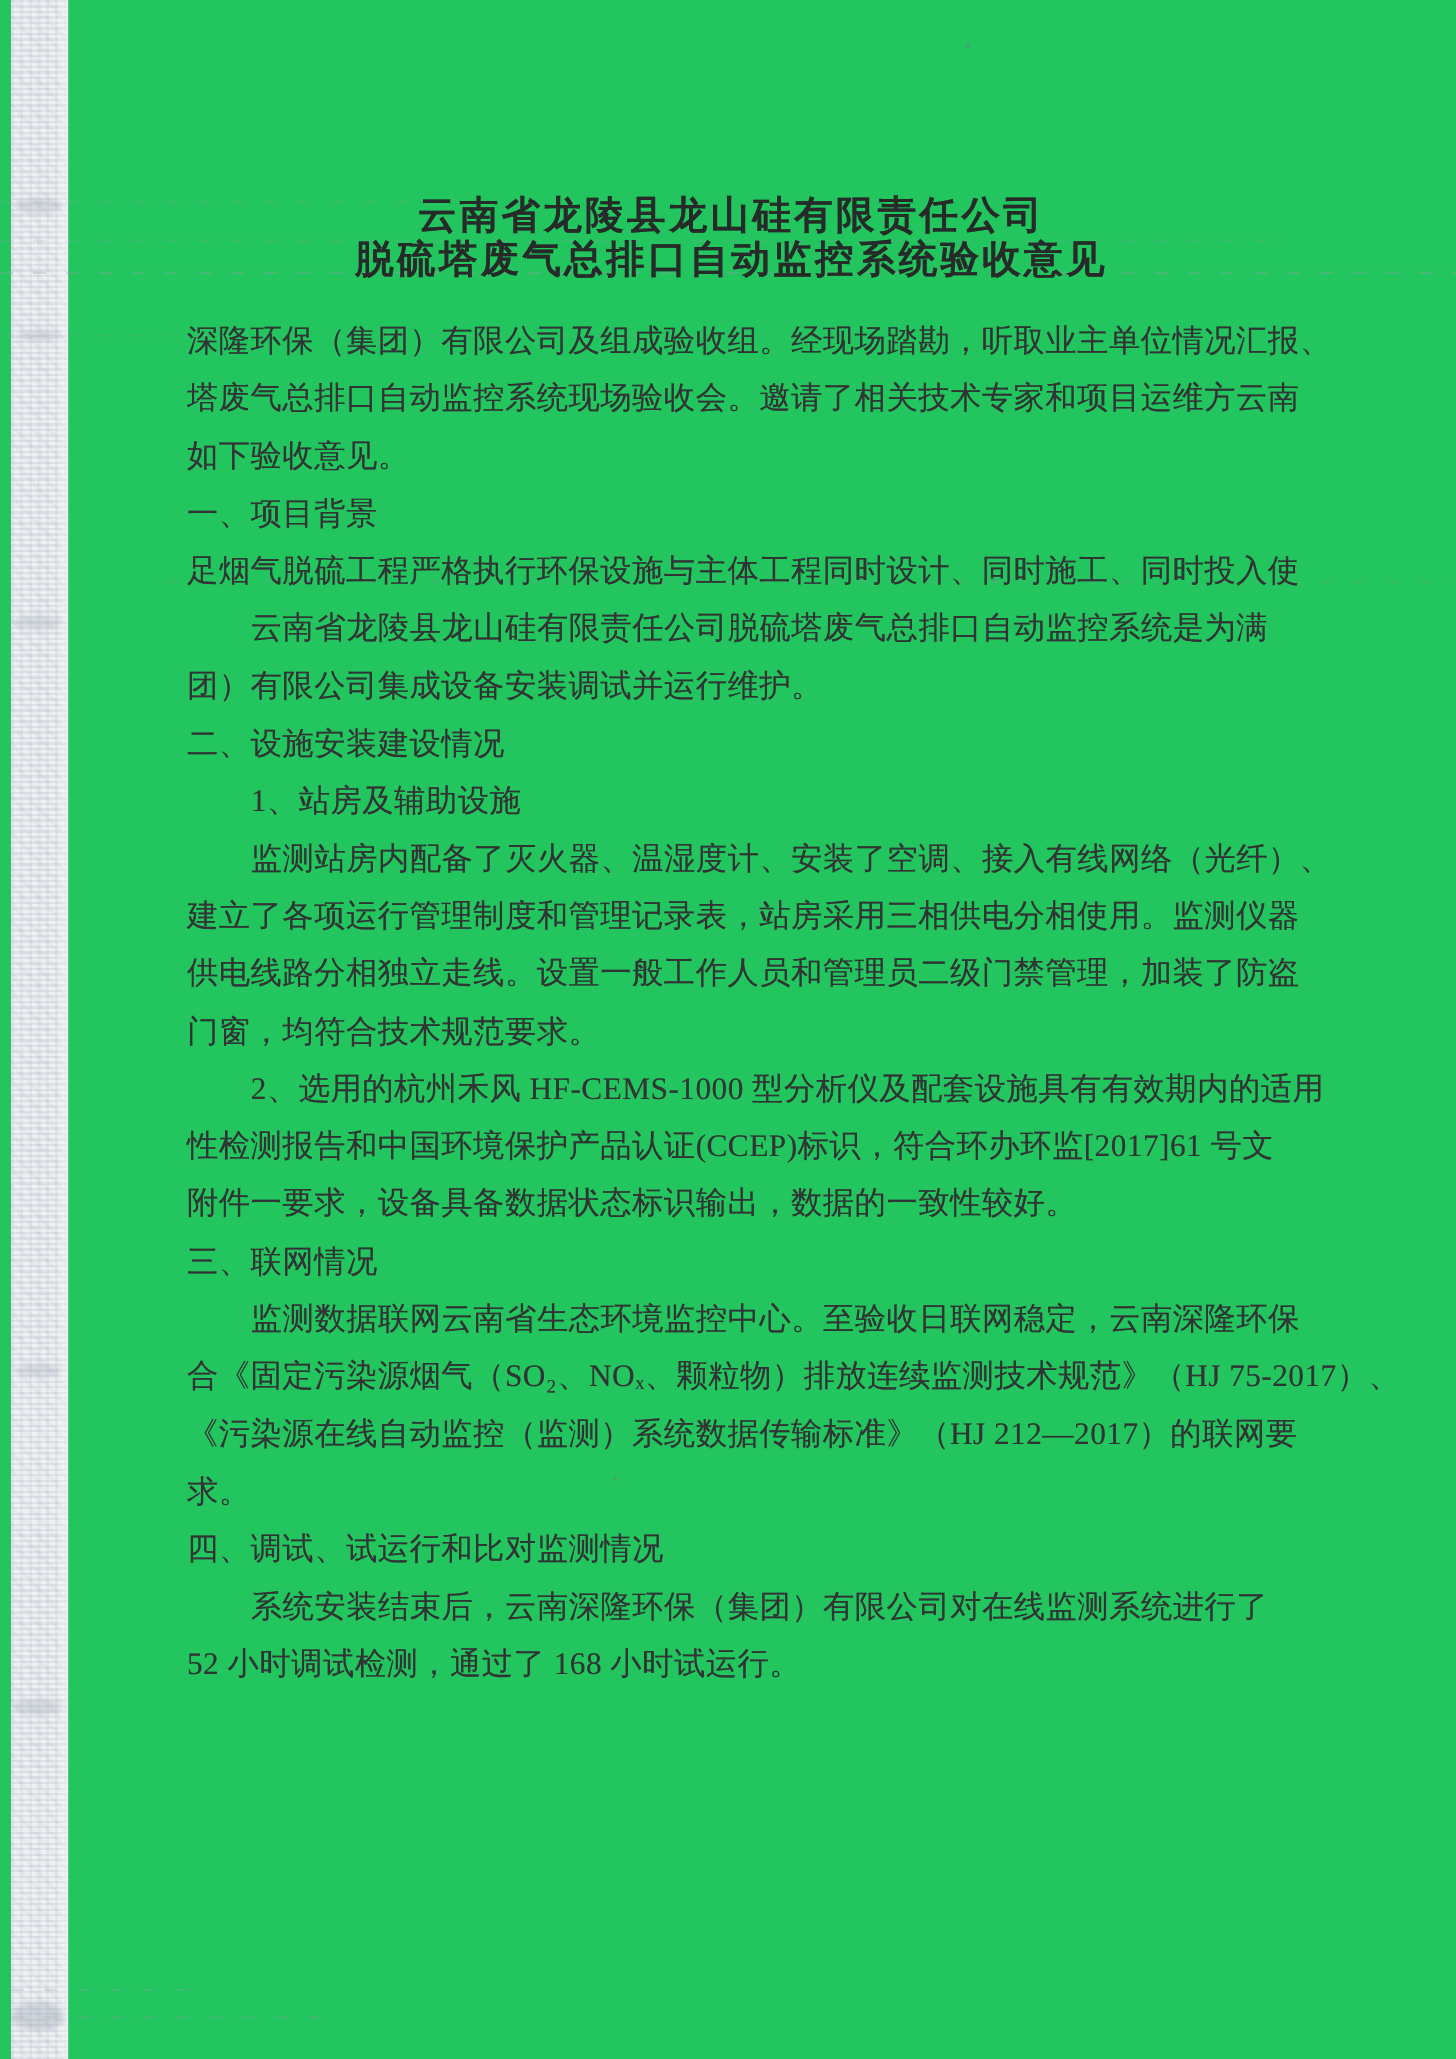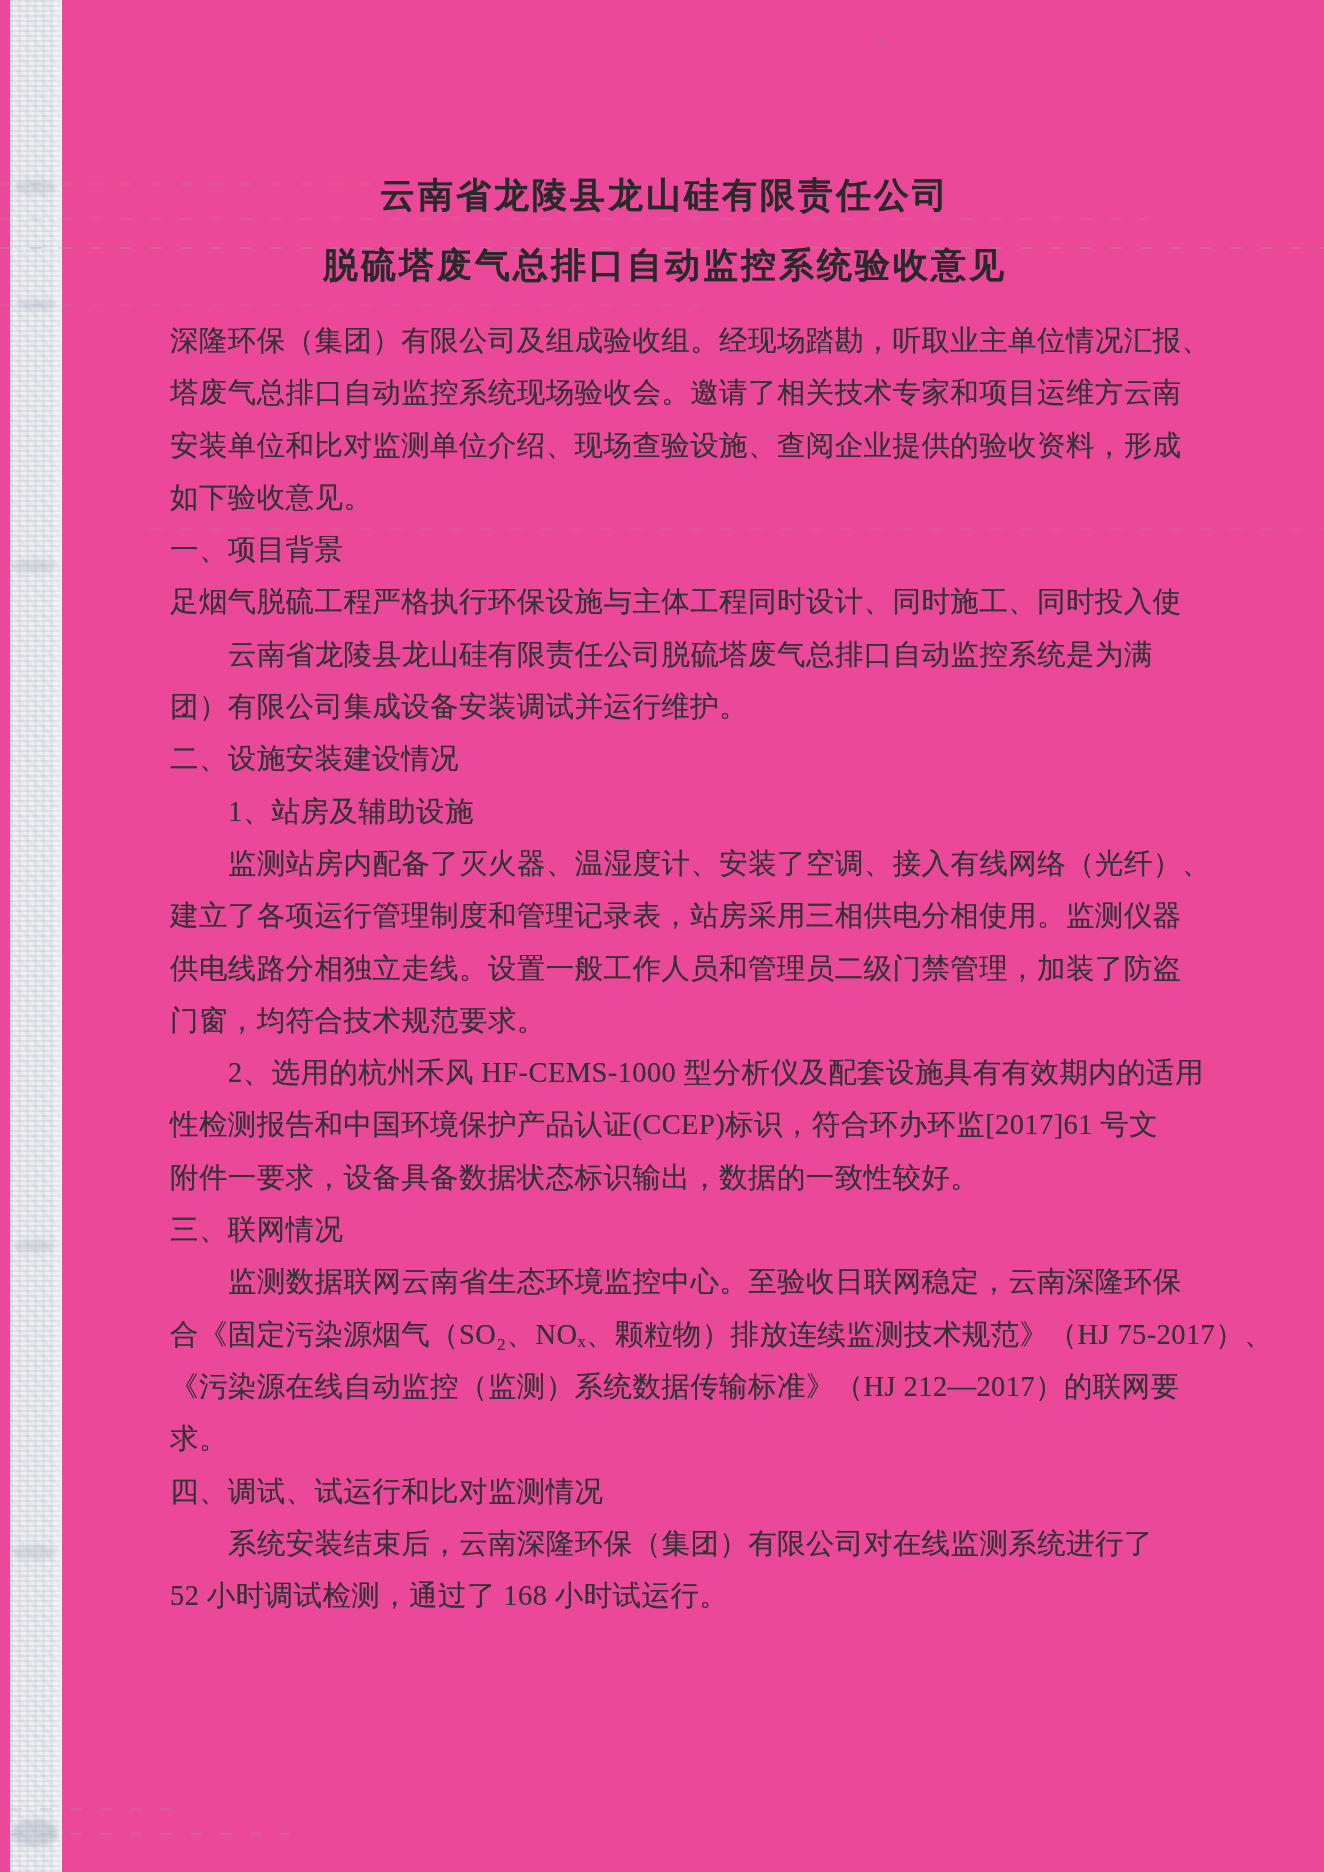--- a/index.html
+++ b/index.html
@@ -1,20 +1,20 @@
 <!DOCTYPE html>
 <html><head>
 <meta charset="utf-8">
 <style>
   html, body { margin: 0; padding: 0; background: #e8e8e8; }
   .page {
     position: relative;
     width: 1324px;
     height: 1872px;
-    background: #ec4899;
+    background: #22c55e;
     overflow: hidden;
     font-family: "Liberation Serif", "DejaVu Serif", serif;
     color: #303030;
   }
 
   
   .scan-band {
     position: absolute;
     left: 10px; top: 0;
     width: 52px; height: 1872px;
@@ -80,21 +80,21 @@
     text-align: center;
     font-size: 35px;
     line-height: 40px;
     font-weight: 700;
     letter-spacing: 3px;
     color: #262a29;
     transform: translateX(-22px);
     white-space: nowrap;
     text-shadow: 0 0 0.5px rgba(38,42,41,0.6);
   }
-  .doc-title.second { margin-top: 30px; }
+  .doc-title.second { }
   .lines { margin-top: 29px; }
   .line {
     height: 52.3px;
     line-height: 52.3px;
     font-size: 28.5px;
     letter-spacing: 0.4px;
     white-space: nowrap;
     color: #313434;
     text-shadow: 0 0 0.4px rgba(49,52,52,0.5);
   }
@@ -122,21 +122,20 @@
   <div class="speck p1"></div>
   <div class="speck p2"></div>
   <div class="speck p3"></div>
 
   <div class="text-col">
     <h1 class="doc-title">云南省龙陵县龙山硅有限责任公司</h1>
     <h2 class="doc-title second">脱硫塔废气总排口自动监控系统验收意见</h2>
     <div class="lines">
         <div class="line">深隆环保（集团）有限公司及组成验收组。经现场踏勘，听取业主单位情况汇报、</div>
         <div class="line">塔废气总排口自动监控系统现场验收会。邀请了相关技术专家和项目运维方云南</div>
-        <div class="line">安装单位和比对监测单位介绍、现场查验设施、查阅企业提供的验收资料，形成</div>
         <div class="line">如下验收意见。</div>
         <div class="line">一、项目背景</div>
         <div class="line">足烟气脱硫工程严格执行环保设施与主体工程同时设计、同时施工、同时投入使</div>
         <div class="line indent">云南省龙陵县龙山硅有限责任公司脱硫塔废气总排口自动监控系统是为满</div>
         <div class="line">团）有限公司集成设备安装调试并运行维护。</div>
         <div class="line">二、设施安装建设情况</div>
         <div class="line indent">1、站房及辅助设施</div>
         <div class="line indent">监测站房内配备了灭火器、温湿度计、安装了空调、接入有线网络（光纤）、</div>
         <div class="line">建立了各项运行管理制度和管理记录表，站房采用三相供电分相使用。监测仪器</div>
         <div class="line">供电线路分相独立走线。设置一般工作人员和管理员二级门禁管理，加装了防盗</div>

